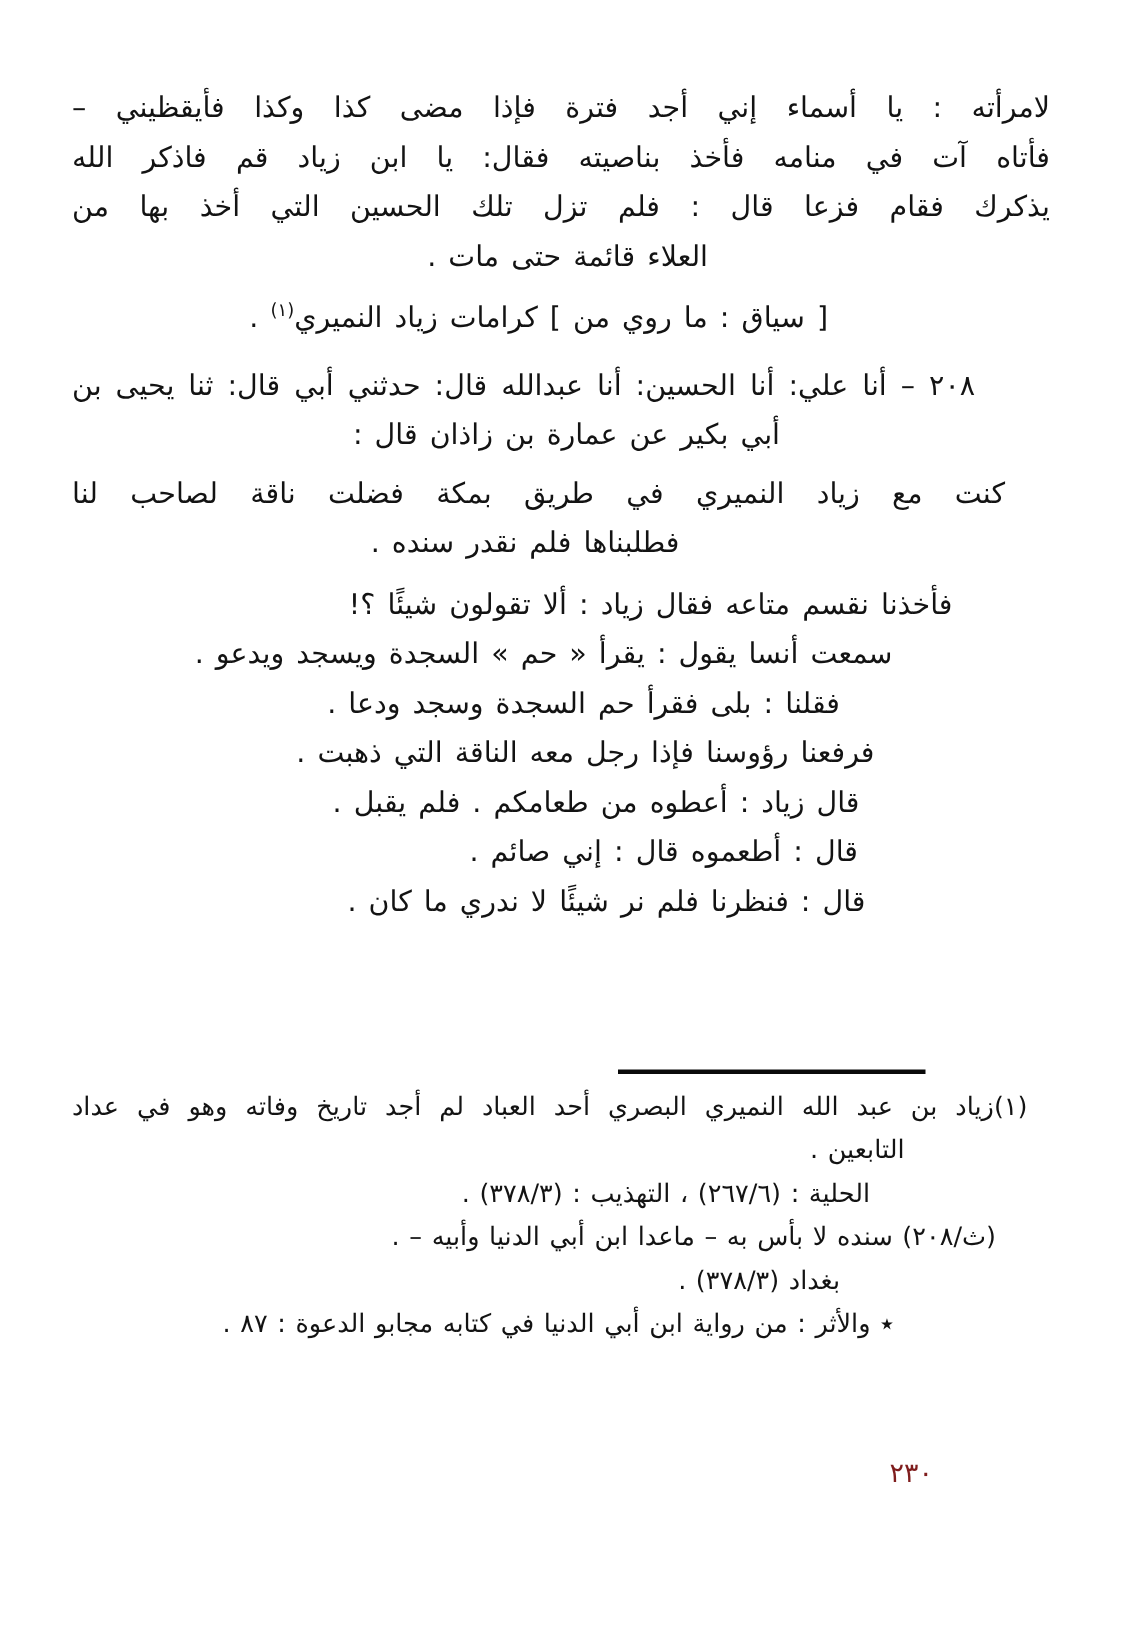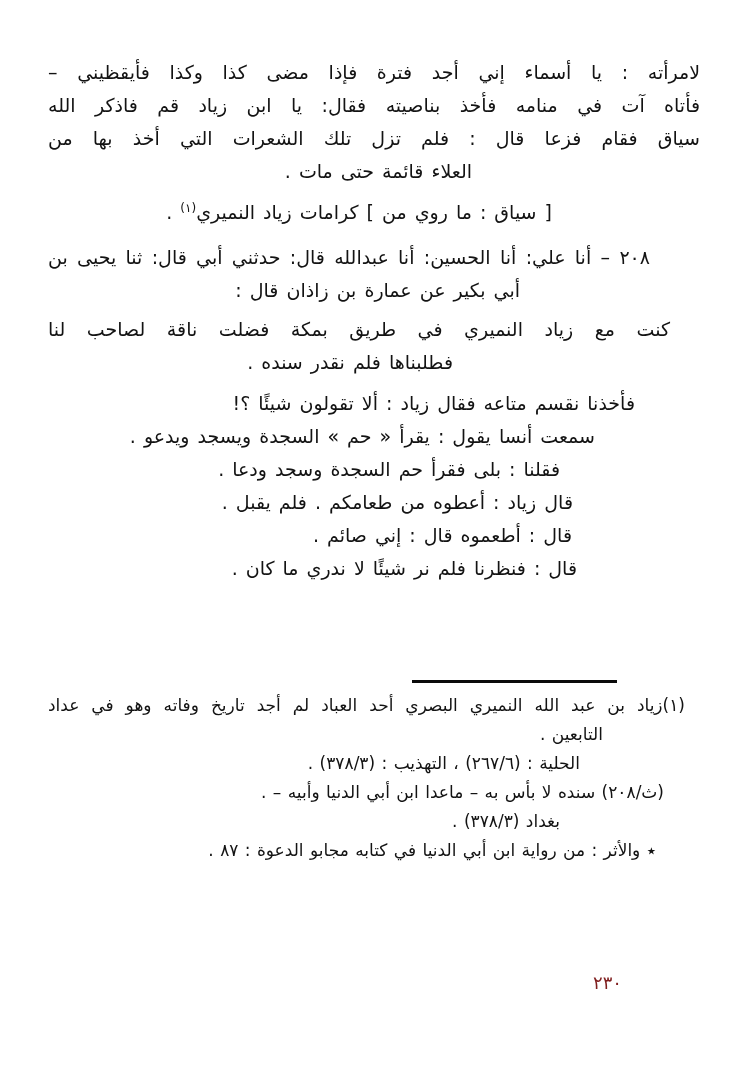--- a/index.html
+++ b/index.html
@@ -54,49 +54,50 @@
   }
 </style>
 </head>
 <body>
 
 <div class="page">
 
   <div class="ln j">لامرأته : يا أسماء إني أجد فترة فإذا مضى كذا وكذا فأيقظيني –</div>
 
   <div class="ln j">فأتاه آت في منامه فأخذ بناصيته فقال: يا ابن زياد قم فاذكر الله</div>
-  <div class="ln j">سياق فقام فزعا قال : فلم تزل تلك الشعرات التي أخذ بها من</div>
+  <div class="ln j">يذكرك فقام فزعا قال : فلم تزل تلك الحسين التي أخذ بها من</div>
   <div class="ln" style="margin-right:228px">العلاء قائمة حتى مات .</div>
 
   <div class="ln siyaq" style="margin-right:148px;margin-top:8px">
     <span>[ </span><b>سياق</b><span> : ما روي من ] كرامات زياد النميري</span><sup>(١)</sup><span> .</span>
   </div>
 
   <div class="ln j" style="margin-right:50px;margin-top:12px">
     <span class="hnum">٢٠٨</span>
     <span>–</span>
     <span>أنا علي: أنا الحسين: أنا عبدالله قال: حدثني أبي قال: ثنا يحيى بن</span>
   </div>
   <div class="ln" style="margin-right:180px">أبي بكير عن عمارة بن زاذان قال :</div>
 
   <div class="ln j" style="margin-right:30px;margin-top:6px">كنت مع زياد النميري في طريق بمكة فضلت ناقة لصاحب لنا</div>
   <div class="ln" style="margin-right:247px">فطلبناها فلم نقدر سنده .</div>
   <div class="ln" style="margin-right:65px;margin-top:8px">فأخذنا نقسم متاعه فقال زياد : ألا تقولون شيئًا ؟!</div>
   <div class="ln" style="margin-right:105px">سمعت أنسا يقول : يقرأ « حم » السجدة ويسجد ويدعو .</div>
   <div class="ln" style="margin-right:140px">فقلنا : بلى فقرأ حم السجدة وسجد ودعا .</div>
+  <div class="ln" style="margin-right:117px">فرفعنا رؤوسنا فإذا رجل معه الناقة التي ذهبت .</div>
   <div class="ln" style="margin-right:127px">قال زياد : أعطوه من طعامكم . فلم يقبل .</div>
   <div class="ln" style="margin-right:128px">قال : أطعموه قال : إني صائم .</div>
   <div class="ln" style="margin-right:123px">قال : فنظرنا فلم نر شيئًا لا ندري ما كان .</div>
 
   <div class="fn-sep"></div>
 
   <div class="fn">
     <div class="ln j" style="margin-right:15px">(١)زياد بن عبد الله النميري البصري أحد العباد لم أجد تاريخ وفاته وهو في عداد</div>
     <div class="ln" style="margin-right:97px">التابعين .</div>
     <div class="ln" style="margin-right:120px">الحلية : (٢٦٧/٦) ، التهذيب : (٣٧٨/٣) .</div>
     <div class="ln" style="margin-right:36px">(ث/٢٠٨) سنده لا بأس به – ماعدا ابن أبي الدنيا وأبيه – .</div>
     <div class="ln" style="margin-right:140px">بغداد (٣٧٨/٣) .</div>
-    <div class="ln" style="margin-right:44px">٭ والأثر : من رواية ابن أبي الدنيا في كتابه مجابو الدعوة : ٨٧ .</div>
+    <div class="ln" style="margin-right:104px">٭ والأثر : من رواية ابن أبي الدنيا في كتابه مجابو الدعوة : ٨٧ .</div>
   </div>
 
 </div>
 
 <div class="page-number">٢٣٠</div>
 
 </body></html>

